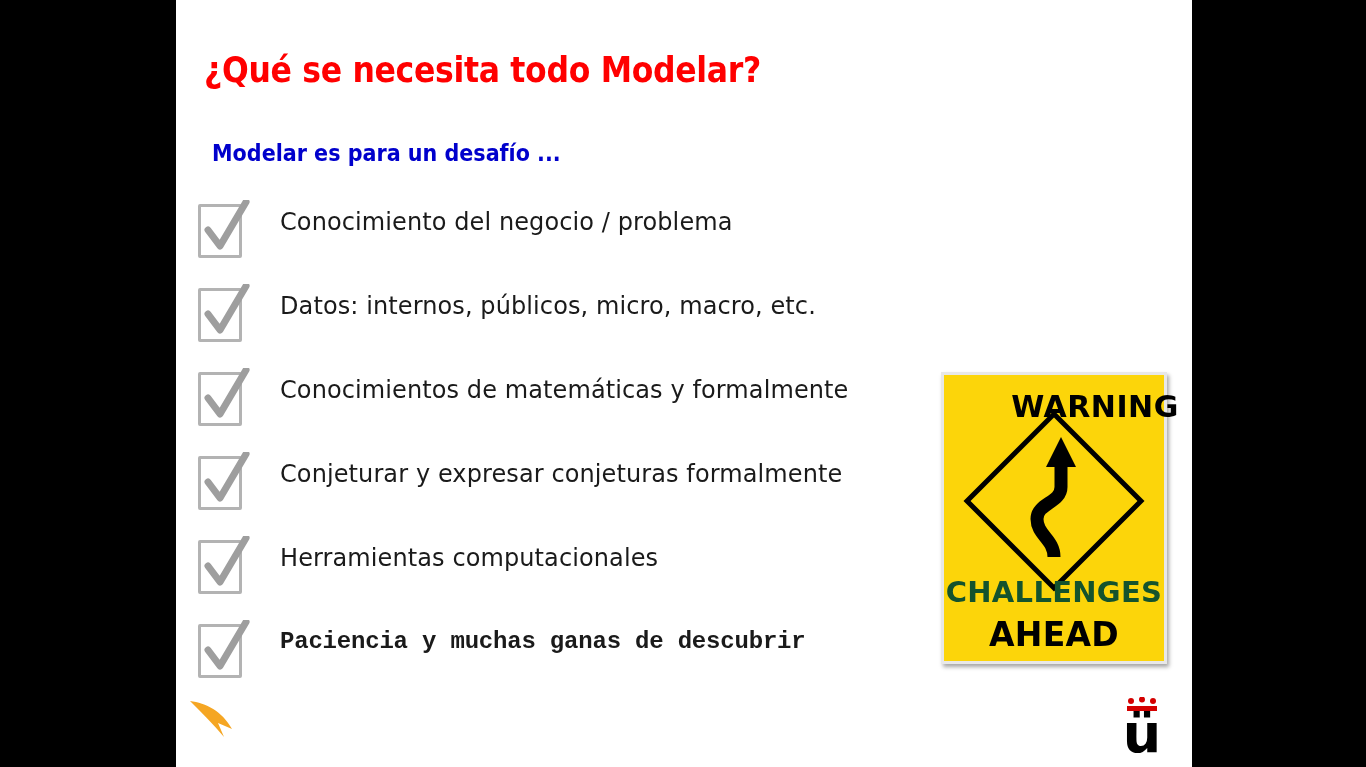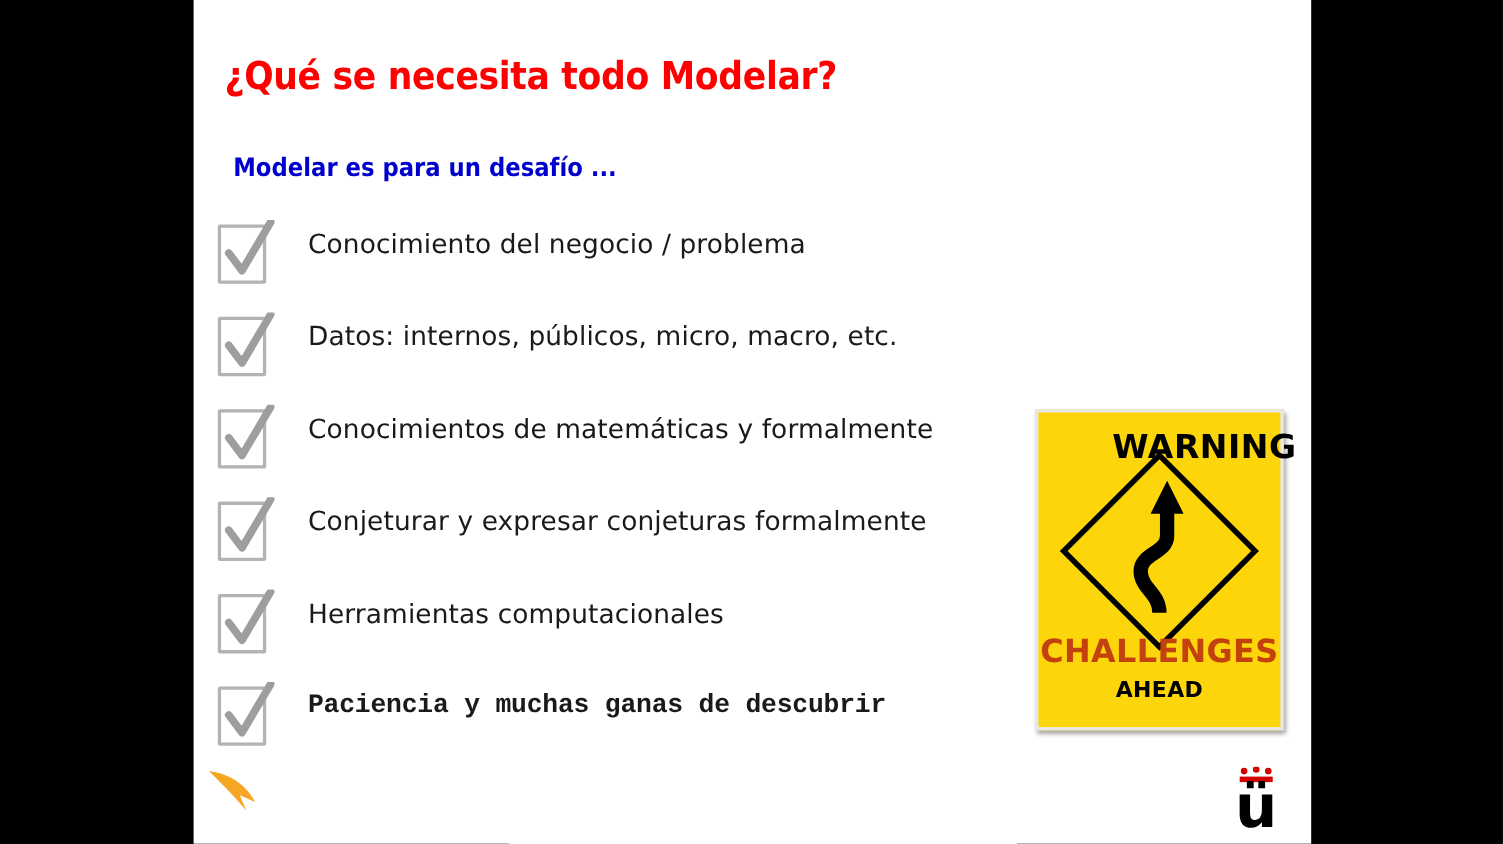--- a/index.html
+++ b/index.html
@@ -146,32 +146,32 @@
   }
   .sign-bottom1 {
     position: absolute;
     top: 200px;
     left: 0;
     width: 100%;
     text-align: center;
     font-family: "DejaVu Sans", sans-serif;
     font-weight: bold;
     font-size: 29px;
-    color: #c2410c;
+    color: #14532d;
     letter-spacing: 0.3px;
   }
   .sign-bottom2 {
     position: absolute;
     top: 240px;
     left: 0;
     width: 100%;
     text-align: center;
     font-family: "DejaVu Sans", sans-serif;
     font-weight: bold;
-    font-size: 20px;
+    font-size: 33px;
     color: #000000;
     letter-spacing: 0.3px;
   }
   
   .footer-swoosh {
     position: absolute;
     left: 12px;
     bottom: 28px;
     width: 50px;
     height: 42px;

